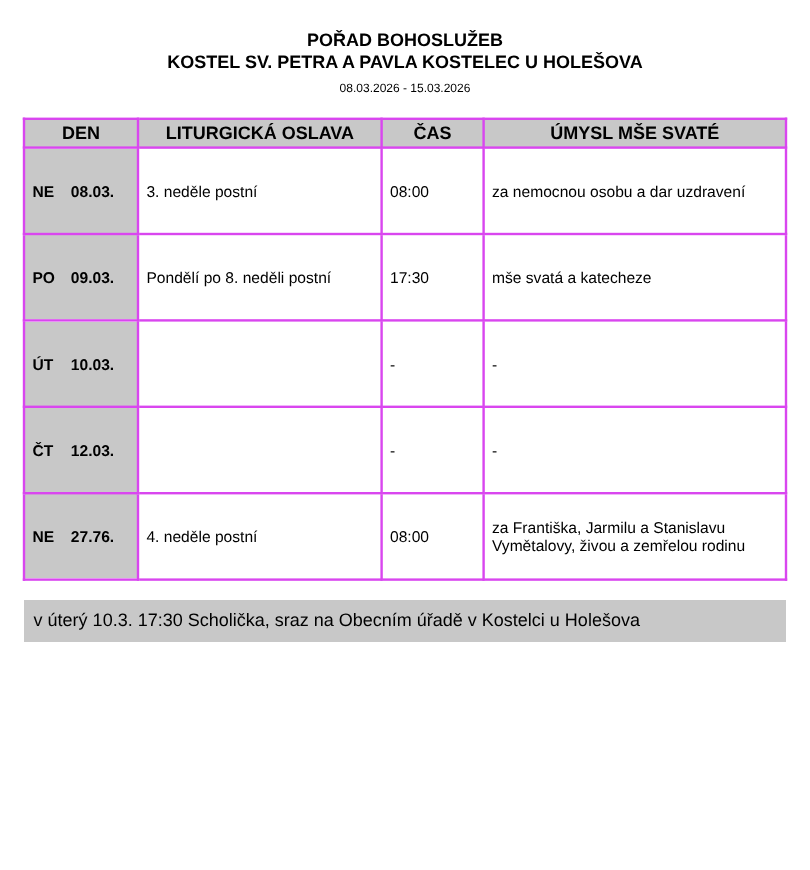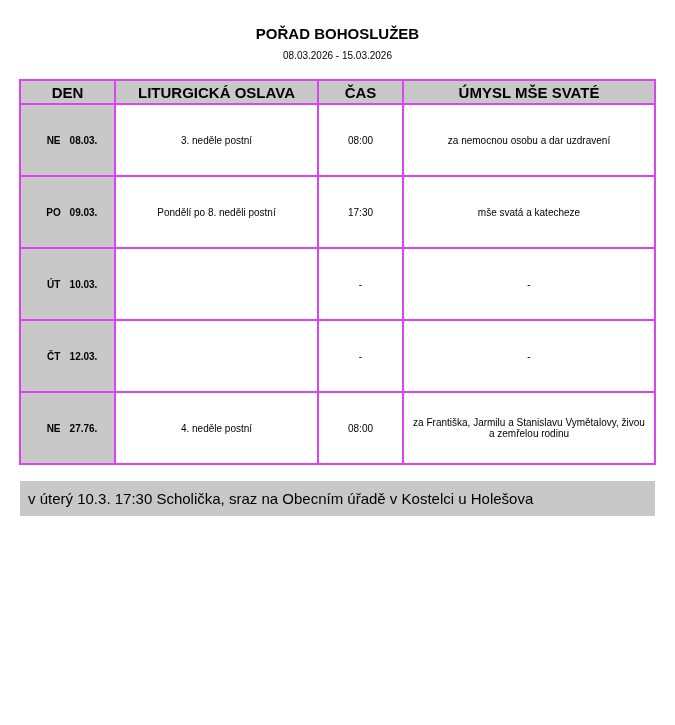--- a/index.html
+++ b/index.html
@@ -41,22 +41,22 @@
     border: 2px solid #d946ef;
   }
   table.schedule th {
     background: var(--cell-gray, #c8c8c8);
     font-size: 15px;
     font-weight: bold;
     padding: 2px 2px;
     height: 18px;
   }
   table.schedule td {
-    font-size: 10px;
-    text-align: center;
+    font-size: 13px;
+    text-align: left;
     vertical-align: middle;
     padding: 3px 6px;
     height: 64px;
     overflow: hidden;
   }
   td.day-cell {
     background: var(--cell-gray, #c8c8c8);
     font-weight: bold;
     text-align: left;
     padding-left: 8px;
@@ -75,20 +75,21 @@
     text-align: left;
   }
 </style>
 </head>
 <body>
 
 <div class="page">
 
   <div class="titles">
     <div class="title">POŘAD BOHOSLUŽEB</div>
+    <div class="subtitle">KOSTEL SV. PETRA A PAVLA KOSTELEC U HOLEŠOVA</div>
     <div class="daterange">08.03.2026 - 15.03.2026</div>
   </div>
 
   <table class="schedule">
     <colgroup>
       <col style="width:95px">
       <col style="width:203px">
       <col style="width:85px">
       <col style="width:252px">
     </colgroup>

